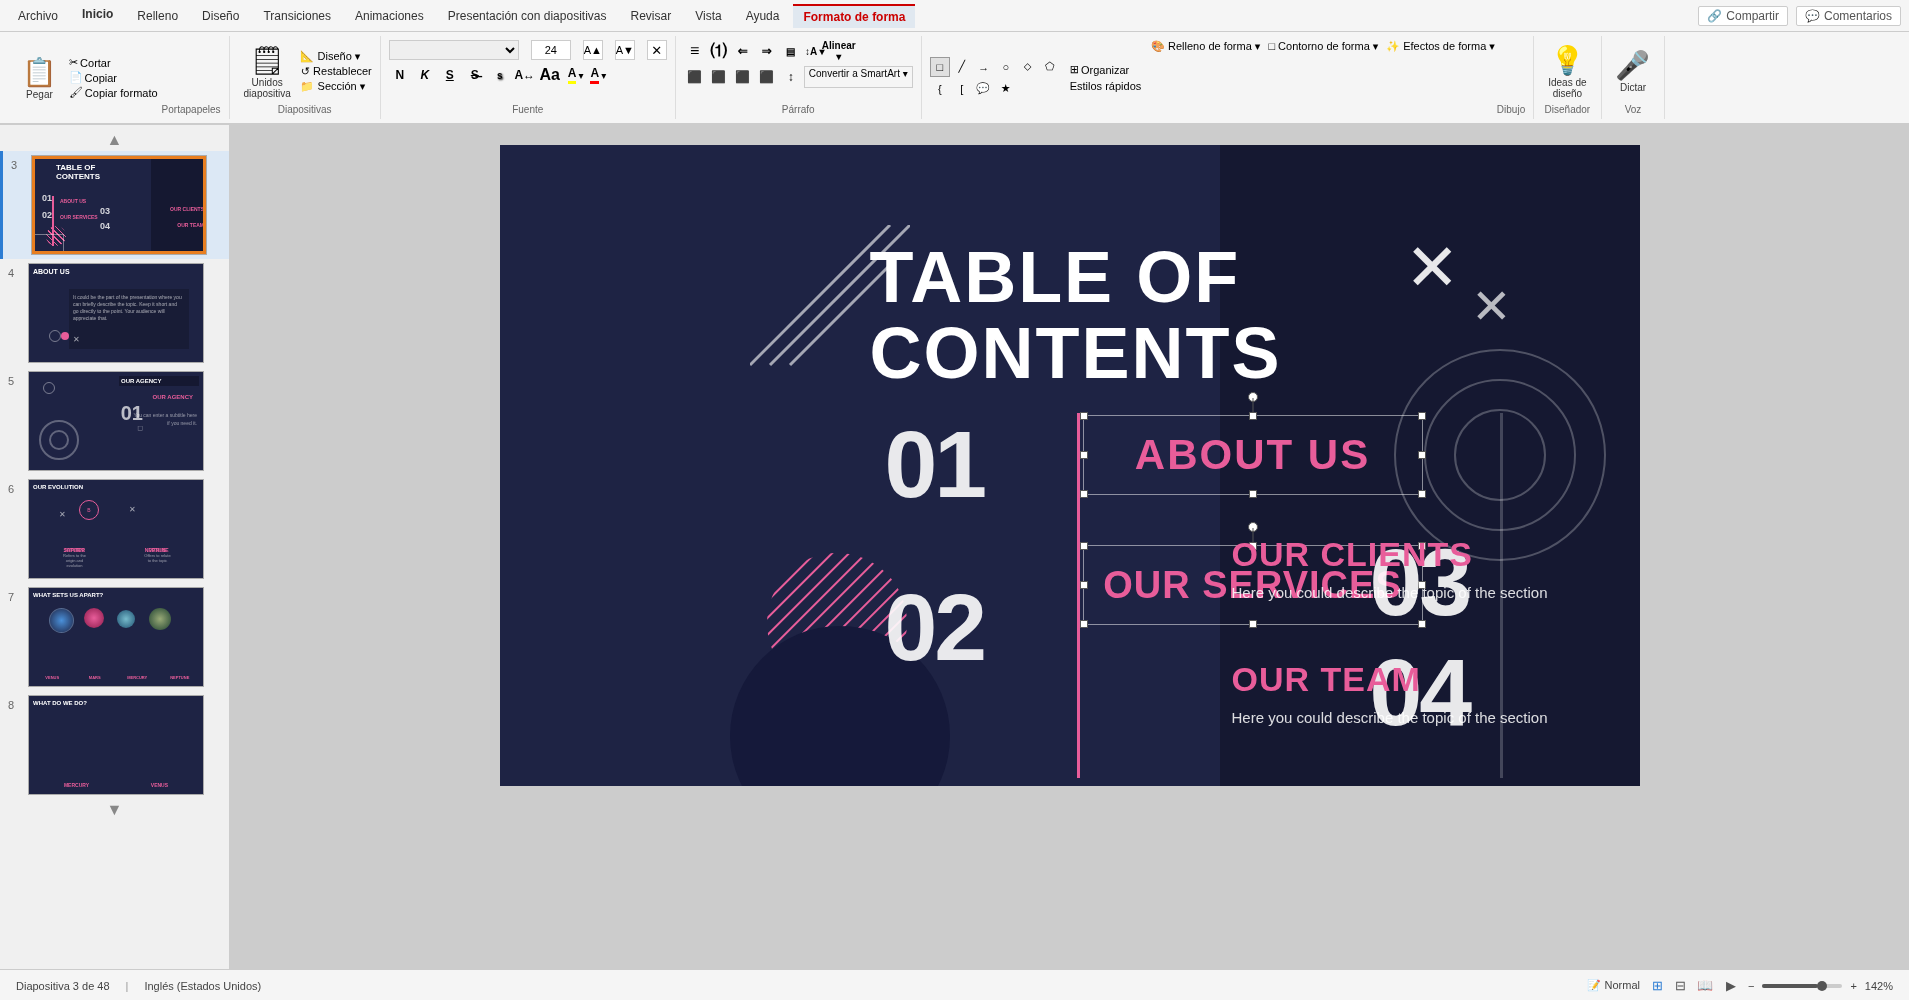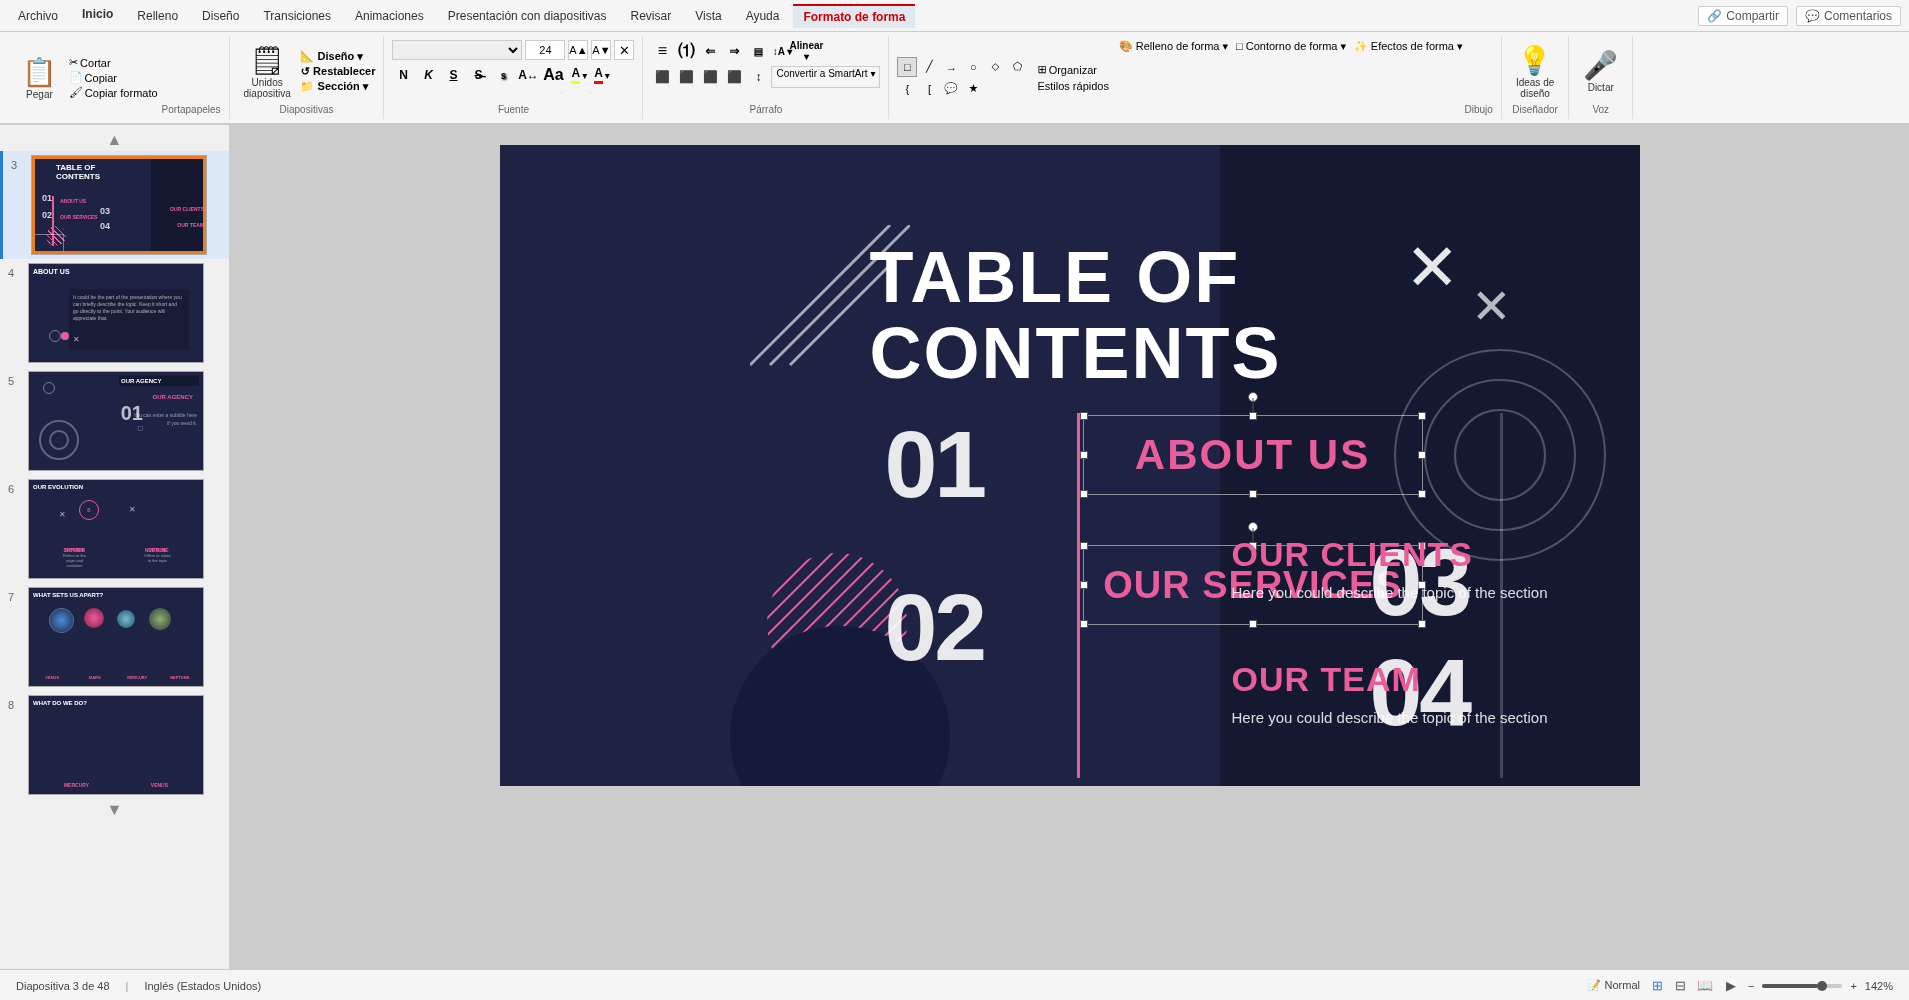--- a/index.html
+++ b/index.html
@@ -13,21 +13,21 @@
     .ribbon-share-area { margin-left: auto; display: flex; gap: 8px; }
     .ribbon-share-btn { font-size: 12px; color: #555; padding: 2px 8px; border: 1px solid #ccc; background: white; cursor: pointer; border-radius: 2px; display: flex; align-items: center; gap: 4px; }
 
     .ribbon-body { background: #f5f5f5; padding: 4px 8px 4px 8px; display: flex; gap: 0; border-bottom: 1px solid #ccc; height: 92px; align-items: stretch; }
     .ribbon-group { display: flex; flex-direction: column; align-items: center; padding: 4px 8px; border-right: 1px solid #ddd; gap: 2px; min-width: 60px; }
     .ribbon-group-label { font-size: 10px; color: #666; margin-top: auto; }
     .ribbon-group-content { display: flex; align-items: center; gap: 4px; flex: 1; }
     .ribbon-btn-large { display: flex; flex-direction: column; align-items: center; cursor: pointer; padding: 2px 6px; }
     .ribbon-btn-large .icon { font-size: 28px; }
     .ribbon-btn-large .label { font-size: 10px; color: #333; }
-    .font-row1 { display: flex; gap: 3px; align-items: center; }
+    .font-row1 { display: flex; gap: 12px; align-items: center; }
     .font-row2 { display: flex; gap: 3px; align-items: center; }
     .font-select { width: 130px; height: 20px; font-size: 11px; border: 1px solid #ccc; }
     .font-size-input { width: 40px; height: 20px; font-size: 11px; border: 1px solid #ccc; text-align: center; }
     .font-btn { width: 20px; height: 20px; font-size: 11px; border: 1px solid #ccc; background: white; cursor: pointer; display: flex; align-items: center; justify-content: center; }
     .format-btn { width: 22px; height: 22px; font-size: 12px; border: 1px solid transparent; background: transparent; cursor: pointer; display: flex; align-items: center; justify-content: center; font-weight: bold; }
     .format-btn.b { font-weight: 900; }
     .format-btn.i { font-style: italic; }
     .format-btn.u { text-decoration: underline; }
     .format-btn.s { text-decoration: line-through; }
 
@@ -112,21 +112,21 @@
       <div class="ribbon-group-label" style="align-self:flex-end; margin-left:4px;">Portapapeles</div>
     </div>
 
     <div class="ribbon-group" style="align-items:center;">
       <div class="ribbon-group-content">
         <div class="ribbon-btn-large">
           <span class="icon">🗒</span>
           <span class="label">Unidos</span>
           <span class="label">diapositiva</span>
         </div>
-        <div style="display:flex; flex-direction:column; gap:2px; font-size:11px;font-weight:bold;">
+        <div style="display:flex; flex-direction:column; gap:2px; font-size:11px;">
           <div style="cursor:pointer;">📐 Diseño ▾</div>
           <div style="cursor:pointer;">↺ Restablecer</div>
           <div style="cursor:pointer;">📁 Sección ▾</div>
         </div>
       </div>
       <div class="ribbon-group-label">Diapositivas</div>
     </div>
 
     <div class="ribbon-group" style="min-width:220px;">
       <div class="ribbon-group-content" style="flex-direction:column; align-items:flex-start; gap:4px;">

